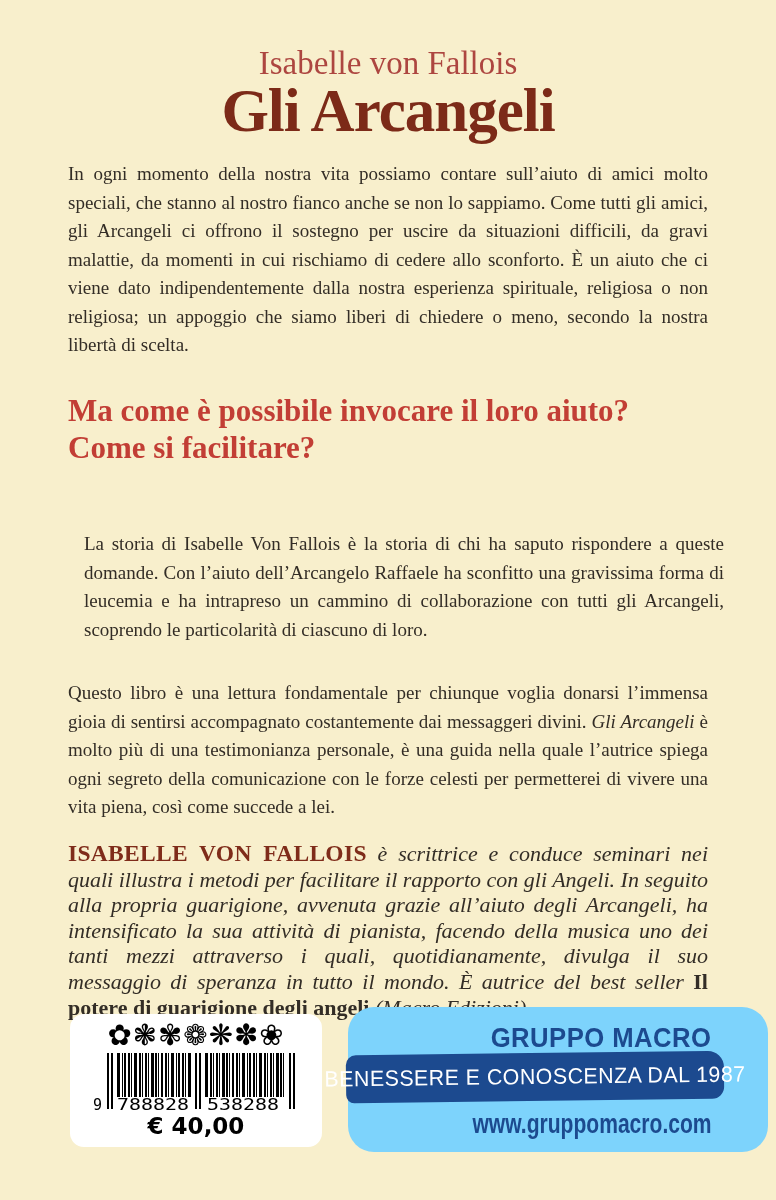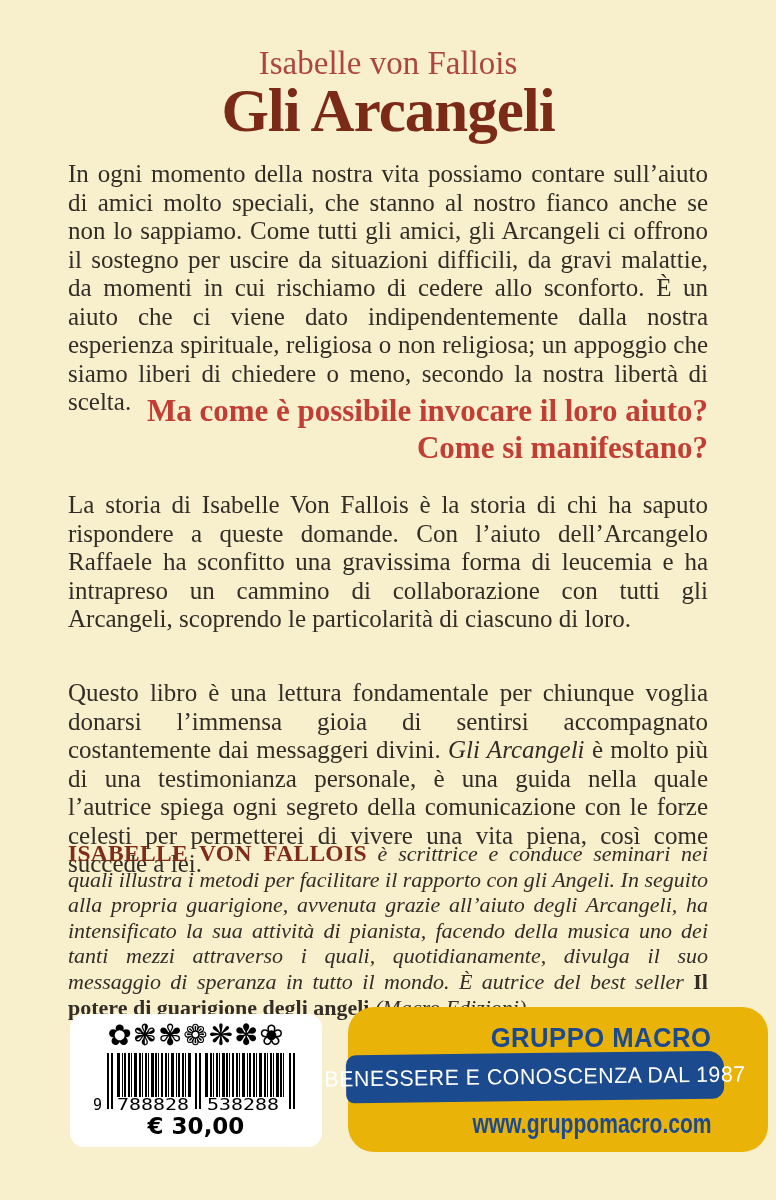--- a/index.html
+++ b/index.html
@@ -20,32 +20,32 @@
   .book-title {
     position: absolute; top: 78px; left: 0; width: 776px;
     text-align: center; margin: 0;
     font-size: 61px; line-height: 66px; font-weight: bold;
     color: #7c2a18;
     letter-spacing: -1px;
   }
 
   .body-par {
     position: absolute; left: 68px; width: 640px; margin: 0;
-    font-size: 25px; line-height: 28.5px;
+    font-size: 19px; line-height: 28.5px;
     color: #332d26;
     text-align: justify;
   }
   .par-intro { top: 160px; }
-  .par-story { top: 491px; }
+  .par-story { top: 530px; margin-left: 16px; }
   .par-book  { top: 679px; }
   .par-book .inline-italic { font-style: italic; }
 
   .questions-block {
     position: absolute; top: 392px; left: 68px; width: 640px;
-    text-align: right;
+    text-align: left;
     font-size: 31px; line-height: 37px; font-weight: bold;
     color: #c23e35;
   }
 
   .bio-par {
     position: absolute; top: 841px; left: 68px; width: 640px; margin: 0;
     font-size: 22px; line-height: 25.6px;
     font-style: italic;
     color: #332d26;
     text-align: justify;
@@ -75,21 +75,21 @@
   .barcode-price {
     font-family: "DejaVu Sans", sans-serif;
     font-weight: bold; font-size: 23px; line-height: 26px;
     color: #000;
     margin-top: 2px;
   }
 
   .publisher-panel {
     position: absolute; left: 348px; top: 1007px;
     width: 420px; height: 145px;
-    background: #eab308;
+    background: #7dd3fc;
     border-radius: 26px;
   }
   .publisher-name {
     position: absolute; top: 16px; right: 56px;
     font-family: "Liberation Sans", sans-serif;
     font-weight: bold; font-size: 27px;
     color: #1c4a8f;
     letter-spacing: 0.5px;
     transform: scaleX(0.95); transform-origin: right center;
     white-space: nowrap;
@@ -124,21 +124,21 @@
 
 <div class="cover">
 
   <div class="author-name">Isabelle von Fallois</div>
   <h1 class="book-title">Gli Arcangeli</h1>
 
   <p class="body-par par-intro">In ogni momento della nostra vita possiamo contare sull’aiuto di amici molto speciali, che stanno al nostro fianco anche se non lo sappiamo. Come tutti gli amici, gli Arcangeli ci offrono il sostegno per uscire da situazioni difficili, da gravi malattie, da momenti in cui rischiamo di cedere allo sconforto. È un aiuto che ci viene dato indipendentemente dalla nostra esperienza spirituale, religiosa o non religiosa; un appoggio che siamo liberi di chiedere o meno, secondo la nostra libertà di scelta.</p>
 
   <div class="questions-block">
     <div>Ma come è possibile invocare il loro aiuto?</div>
-    <div>Come si manifestano?</div>
+    <div>Come si facilitare?</div>
   </div>
 
   <p class="body-par par-story">La storia di Isabelle Von Fallois è la storia di chi ha saputo rispondere a queste domande. Con l’aiuto dell’Arcangelo Raffaele ha sconfitto una gravissima forma di leucemia e ha intrapreso un cammino di collaborazione con tutti gli Arcangeli, scoprendo le particolarità di ciascuno di loro.</p>
 
   <p class="body-par par-book"><span>Questo libro è una lettura fondamentale per chiunque voglia donarsi l’immensa gioia di sentirsi accompagnato costantemente dai messaggeri divini. </span><span class="inline-italic">Gli Arcangeli</span><span> è molto più di una testimonianza personale, è una guida nella quale l’autrice spiega ogni segreto della comunicazione con le forze celesti per permetterei di vivere una vita piena, così come succede a lei.</span></p>
 
   <p class="bio-par"><span class="bio-name">ISABELLE VON FALLOIS</span><span> è scrittrice e conduce seminari nei quali illustra i metodi per facilitare il rapporto con gli Angeli. In seguito alla propria guarigione, avvenuta grazie all’aiuto degli Arcangeli, ha intensificato la sua attività di pianista, facendo della musica uno dei tanti mezzi attraverso i quali, quotidianamente, divulga il suo messaggio di speranza in tutto il mondo. È autrice del best seller </span><span class="bio-book-title">Il potere di guarigione degli angeli</span><span> (Macro Edizioni).</span></p>
 
   <div class="barcode-panel">
     <div class="barcode-ornaments">✿❃✾❁❋✽❀</div>
@@ -192,21 +192,21 @@
         <rect x="202" y="0" width="2" height="56" fill="#000"></rect>
         <rect x="198" y="0" width="2" height="56" fill="#000"></rect>
         <rect x="108" y="0" width="2" height="56" fill="#000"></rect>
         <rect x="104" y="0" width="2" height="56" fill="#000"></rect>
         <rect x="20" y="0" width="2" height="56" fill="#000"></rect>
         <rect x="16" y="0" width="2" height="56" fill="#000"></rect>
       <text x="2" y="57" font-family="DejaVu Sans Mono, monospace" font-size="15">9</text>
       <text x="26" y="57" textLength="72" lengthAdjust="spacingAndGlyphs" font-family="DejaVu Sans Mono, monospace" font-size="15">788828</text>
       <text x="116" y="57" textLength="72" lengthAdjust="spacingAndGlyphs" font-family="DejaVu Sans Mono, monospace" font-size="15">538288</text>
     </svg>
-    <div class="barcode-price">€ 30,00</div>
+    <div class="barcode-price">€ 40,00</div>
   </div>
 
   <div class="publisher-panel">
     <div class="publisher-name">GRUPPO MACRO</div>
     <div class="publisher-band">
       <span class="publisher-tagline">BENESSERE E CONOSCENZA DAL 1987</span>
     </div>
     <div class="publisher-site">www.gruppomacro.com</div>
   </div>
 

